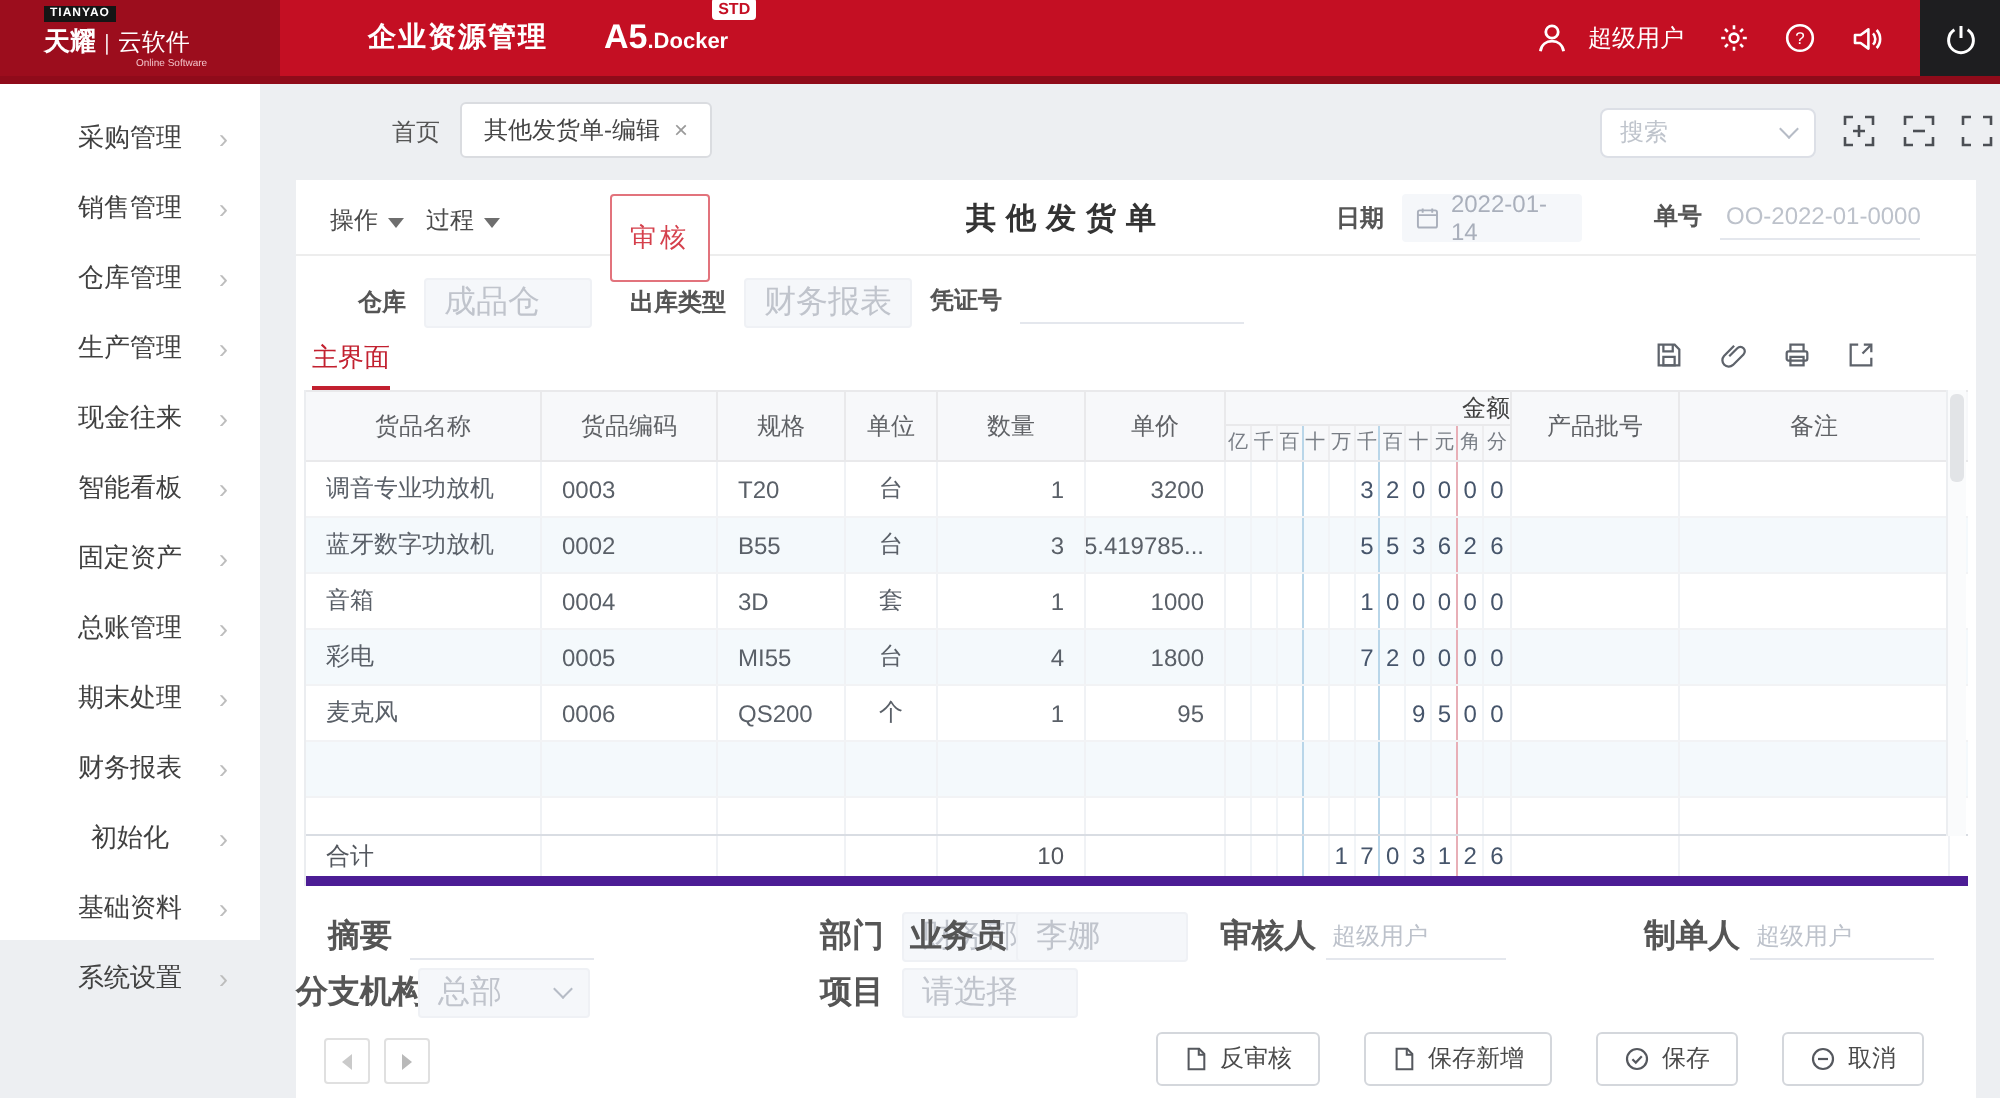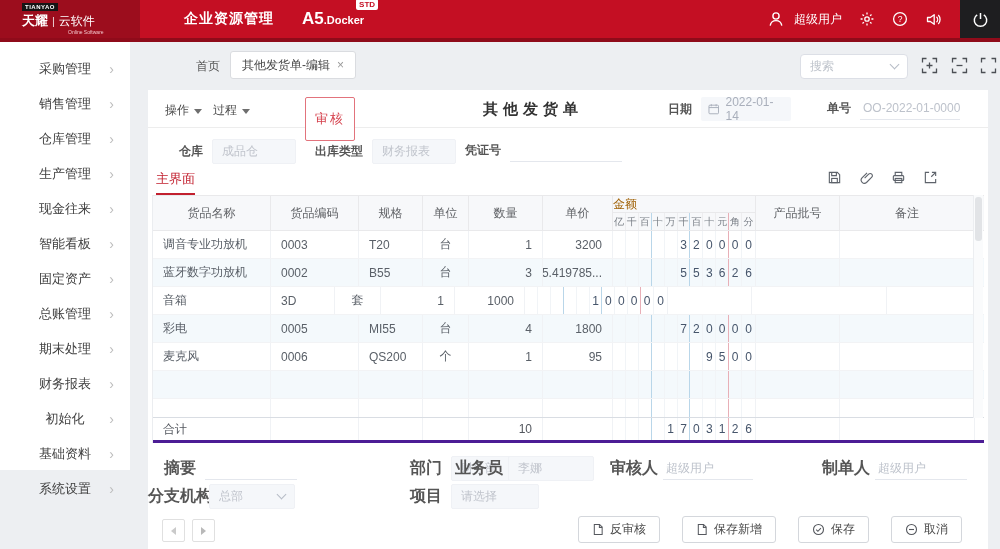--- a/index.html
+++ b/index.html
@@ -49,51 +49,51 @@
   .dd-op{left:17px}.dd-proc{left:65px}
   .caret{width:0;height:0;border-left:4px solid transparent;border-right:4px solid transparent;border-top:5px solid #6E6E6E;margin-top:1px}
   .stamp{position:absolute;left:157px;top:7px;border:1px solid #E2737C;color:#D5404C;font-size:13px;padding:12px 9px;border-radius:2px;letter-spacing:2px;background:#fff}
   .doc-title{position:absolute;left:240px;right:310px;top:10px;text-align:center;font-size:15px;font-weight:bold;color:#333;letter-spacing:5px;white-space:nowrap}
   .fld{position:absolute;display:flex;align-items:center}
   .f-date{left:520px;top:7px}
   .f-no{left:679px;top:7px}
   .fld-label{font-size:12px;font-weight:bold;color:#555;margin-right:9px;white-space:nowrap}
   .date-box{width:90px;height:24px;background:#F5F7FA;border-radius:2px;display:flex;align-items:center;gap:6px;padding:0 7px;color:#A9AFBB;font-size:12px}
   .uline{border-bottom:1px solid #E4E7ED;color:#BDC2CB;font-size:12px;height:23px;line-height:23px;padding:0 3px;white-space:nowrap;overflow:hidden}
-  .gbox{background:#F5F7FA;border:1px solid #EFF1F5;border-radius:2px;height:25px;line-height:23px;padding:0 9px;color:#C0C4CC;font-size:12px;white-space:nowrap;overflow:hidden}
+  .gbox{background:#F5F7FA;border:1px solid #EFF1F5;border-radius:2px;height:25px;line-height:23px;padding:0 9px;color:#C0C4CC;font-size:16px;white-space:nowrap;overflow:hidden}
   .f-no .uline{width:100px}
   .p-wh{left:31px;top:49px}.p-ot{left:167px;top:49px}.p-vc{left:317px;top:49px}
   .p-wh .gbox,.p-ot .gbox{width:84px}
   .p-vc .uline{width:112px}
   .maintab{position:absolute;left:8px;top:80px;font-size:13px;color:#C2202F;padding-bottom:5px;border-bottom:2px solid #C2202F;cursor:pointer}
   .card-icons{position:absolute;right:50px;top:80px;display:flex;gap:17px}
   .card-icons .ci{cursor:pointer;display:flex;align-items:center}
 
   
   .grid{position:absolute;left:4px;top:105px;width:832px;border-left:1px solid #EBEDF0;border-right:1px solid #EBEDF0}
   .thead{display:flex;height:36px;background:#F7F8FA;border-top:1px solid #E9E9EB;border-bottom:1px solid #E9E9EB;width:831px}
   .th{display:flex;align-items:center;justify-content:center;font-size:12px;color:#606266;border-right:1px solid #E9E9EB;height:100%}
   .c-name{width:118px}.c-code{width:88px}.c-spec{width:64px}.c-unit{width:46px}.c-qty{width:74px}.c-price{width:70px}.c-batch{width:84px}.c-rem{width:135px}
   .th-amt{width:143px;display:flex;flex-direction:column;border-right:1px solid #E9E9EB}
-  .amt-title{height:17px;line-height:17px;text-align:left;font-size:12px;color:#a16207;border-bottom:1px solid #E9E9EB}
+  .amt-title{height:17px;line-height:17px;text-align:right;font-size:12px;color:#404040;border-bottom:1px solid #E9E9EB}
   .amt-digits{display:flex;height:18px}
   .dh{width:13px;text-align:center;font-size:10px;color:#787D85;line-height:17px;border-right:1px solid #EDEDEF;height:100%}
   .dh:last-child,.dd:last-child{border-right:none}
   .sep-b{border-right-color:#B9D6E9 !important}
   .sep-r{border-right-color:#E8AFB7 !important}
   .tbody{height:186px;overflow:hidden;width:831px}
   .tr{display:flex;height:28px;border-bottom:1px solid #F2F3F5;background:#fff;cursor:pointer}
   .tr.stripe{background:#F4F9FC}
   .td{display:flex;align-items:center;font-size:12px;color:#5A6068;border-right:1px solid #F0F2F5;height:100%;overflow:hidden;white-space:nowrap}
   .al{justify-content:flex-start;padding-left:10px}
   .ac{justify-content:center}
   .ar{justify-content:flex-end;padding-right:10px}
   .td-digits{display:flex;width:143px;height:100%;border-right:1px solid #F0F2F5}
   .dd{width:13px;display:flex;align-items:center;justify-content:center;font-size:12px;color:#46556B;border-right:1px solid #F1F4F7;height:100%}
-  .trow{display:flex;height:26px;border-top:1px solid #D9DDE3;border-bottom:3px solid #4c1d95;background:#fff;width:831px}
+  .trow{display:flex;height:26px;border-top:1px solid #D9DDE3;border-bottom:5px solid #4c1d95;background:#fff;width:831px}
   .trow .td{color:#53575E}
   .vscroll{position:absolute;right:0;top:0;width:10px;height:223px;background:#FAFBFC;border-left:1px solid #ECEEF1}
   .vthumb{position:absolute;left:1px;right:1px;top:2px;height:44px;background:#E2E4E7;border-radius:3px;cursor:grab}
 
   
   .bf{position:absolute;display:flex;align-items:center;height:25px}
   .bf-label{font-size:16px;font-weight:bold;color:#555;text-align:right;margin-right:9px;white-space:nowrap}
   .r1{top:366px}.r2{top:394px}
   .bf-sum{left:4px}.bf-sum .bf-label{width:44px}.bf-sum .uline{width:92px}
   .bf-dept{left:250px}.bf-dept .bf-label{width:44px}.bf-dept .gbox{width:88px}
@@ -395,20 +395,21 @@
               <span class="dd">3</span>
               <span class="dd sep-r">6</span>
               <span class="dd">2</span>
               <span class="dd">6</span>
             </span>
             <span class="td c-batch al"></span>
             <span class="td c-rem al"></span>
           </div>
           <div class="tr">
             <span class="td c-name al">音箱</span>
+            <span class="td c-code al">0004</span>
             <span class="td c-spec al">3D</span>
             <span class="td c-unit ac">套</span>
             <span class="td c-qty ar">1</span>
             <span class="td c-price ar">1000</span>
             <span class="td-digits">
               <span class="dd"></span>
               <span class="dd"></span>
               <span class="dd sep-b"></span>
               <span class="dd"></span>
               <span class="dd"></span>

